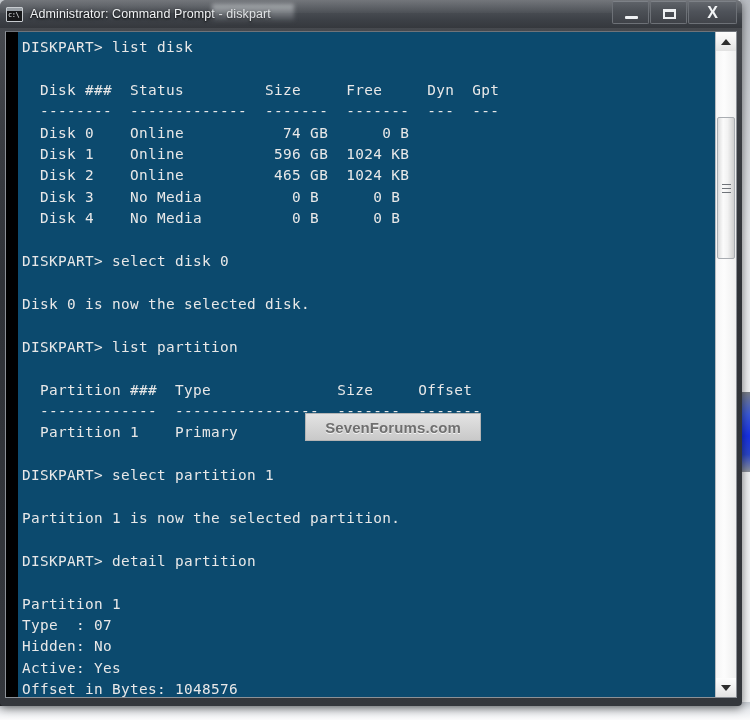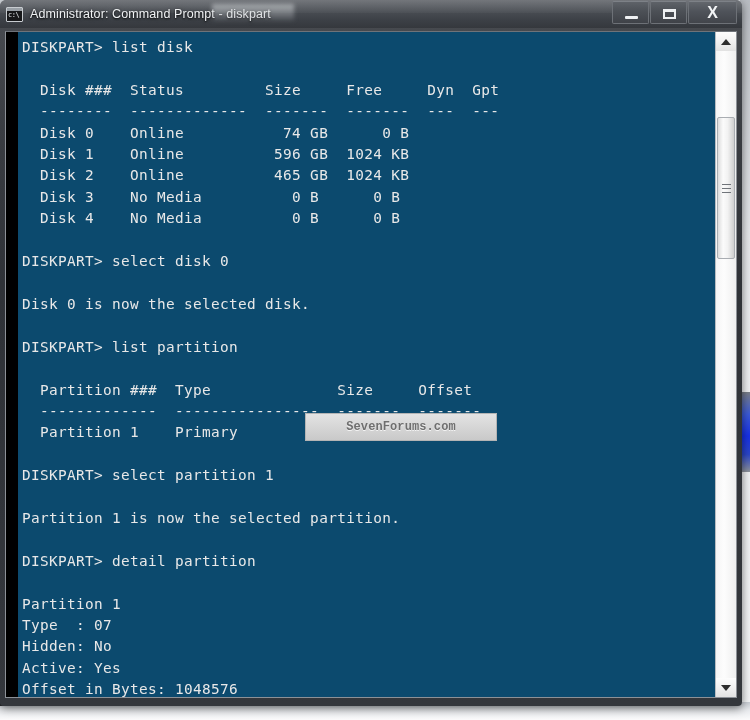--- a/index.html
+++ b/index.html
@@ -225,30 +225,30 @@
     color: #e8e8e8;
     letter-spacing: 0.34px;
     white-space: pre;
   }
 
   
   .watermark {
     position: absolute;
     left: 287px;
     top: 381px;
-    width: 192px;
+    width: 176px;
     height: 28px;
     background: linear-gradient(180deg, #e3e3e3 0%, #d6d6d6 50%, #c9c9c9 100%);
     border: 1px solid #b4b4b4;
     box-sizing: border-box;
     display: flex;
     align-items: center;
     justify-content: center;
-    font-family: Liberation Mono, monospace;
-    font-size: 12px;
+    font-family: Liberation Sans, sans-serif;
+    font-size: 15px;
     font-weight: bold;
     color: #6f6f6f;
     text-shadow: 0 1px 0 #f4f4f4;
     letter-spacing: 0.1px;
   }
 
   
   .scrollbar {
     position: relative;
     flex: 0 0 auto;

